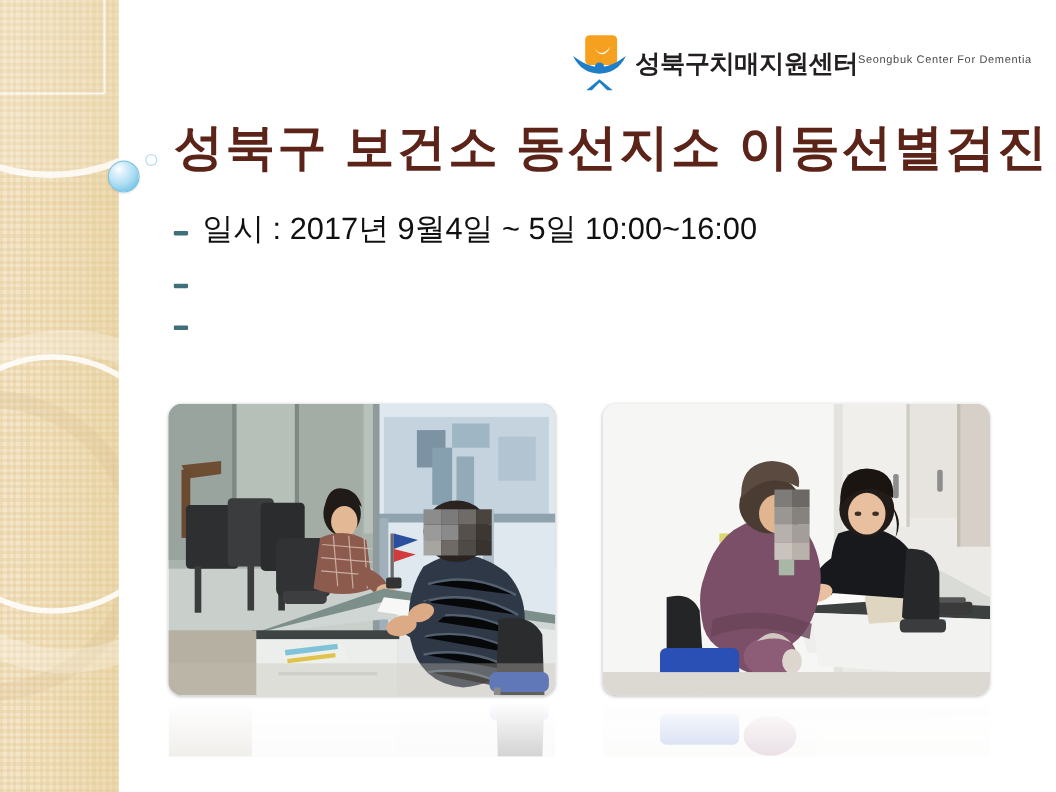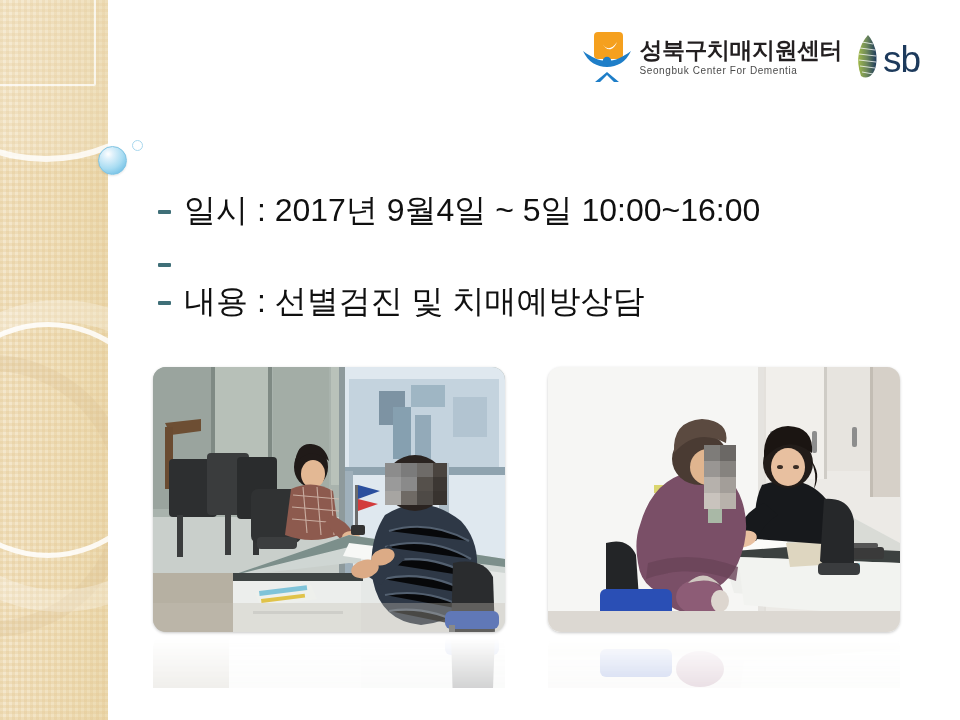--- a/index.html
+++ b/index.html
@@ -62,21 +62,21 @@
     position:absolute;left:132px;top:140px;width:9px;height:9px;border-radius:50%;
     border:1px solid #a9d8ee;background:rgba(255,255,255,.6);
   }
 
   
   .logo{
     position:absolute;right:22px;top:26px;height:62px;
     display:flex;align-items:center;gap:8px;
   }
   .logo-mark{position:relative;width:50px;height:52px;flex:none;}
-  .logo-text{display:flex;flex-direction:column;justify-content:center;line-height:1;}
+  .logo-text{display:flex;justify-content:center;line-height:1;}
   .logo-ko{
     font-size:23px;font-weight:bold;color:#231f20;letter-spacing:-0.5px;white-space:nowrap;
   }
   .logo-en{
     font-size:10px;color:#4a4a4a;letter-spacing:.6px;white-space:nowrap;margin-top:4px;
   }
   .logo-sb{position:relative;width:86px;height:50px;flex:none;margin-left:2px;}
 
   
   .title{
@@ -87,21 +87,21 @@
   }
 
   
   .bullets{position:absolute;left:158px;top:192px;width:740px;}
   .bullet{display:flex;align-items:flex-start;margin-bottom:16px;}
   .dash{
     flex:none;width:13px;height:4px;background:#3f6f78;
     margin-top:18px;margin-right:13px;border-radius:1px;
   }
   .btext{
-    font-size:32px;color:#101010;white-space:nowrap;letter-spacing:0px;line-height:1.15;
+    font-size:28px;color:#101010;white-space:nowrap;letter-spacing:0px;line-height:1.15;
   }
 
   
   .photo{
     position:absolute;top:367px;width:352px;height:265px;
     border-radius:13px;overflow:hidden;
     box-shadow:0 1px 3px rgba(0,0,0,.22);
   }
   .photo.left{left:153px;}
   .photo.right{left:548px;}
@@ -144,57 +144,34 @@
         <path d="M25 31 L25 41 L13 51 L18 51 L25 44 L32 51 L37 51 L25 41 Z" fill="#1e7ec8"></path>
         <circle cx="25" cy="30" r="4.2" fill="#1e7ec8"></circle>
       </svg>
     </div>
 
     <div class="logo-text">
       <div class="logo-ko">성북구치매지원센터</div>
       <div class="logo-en">Seongbuk Center For Dementia</div>
     </div>
 
-    <div class="logo-sb">
-      <svg width="86" height="50" viewBox="0 0 86 50">
-        <defs>
-          <linearGradient id="leafg" x1="0" y1="0" x2="1" y2="0">
-            <stop offset="0%" stop-color="#9fb84a"></stop>
-            <stop offset="45%" stop-color="#6f8a5a"></stop>
-            <stop offset="100%" stop-color="#1d3a5c"></stop>
-          </linearGradient>
-        </defs>
-        <g>
-          <path d="M16 3 C7 13, 3 27, 9 44 C15 48, 22 44, 24 33 C26 21, 22 10, 16 3 Z" fill="url(#leafg)"></path>
-          <g stroke="#ffffff" stroke-width="1" opacity=".75">
-            <line x1="10" y1="10" x2="21" y2="12"></line>
-            <line x1="8" y1="16" x2="23" y2="18"></line>
-            <line x1="7" y1="22" x2="24" y2="24"></line>
-            <line x1="7" y1="28" x2="24" y2="30"></line>
-            <line x1="8" y1="34" x2="23" y2="36"></line>
-            <line x1="10" y1="40" x2="21" y2="42"></line>
-          </g>
-        </g>
-        <text x="31" y="40" font-family="'Liberation Sans',sans-serif" font-size="37" fill="#1d3a5c" letter-spacing="-1">sb</text>
-      </svg>
-    </div>
-  </div>
-
+  </div>
+
+  <div class="title">성북구 보건소 동선지소 이동선별검진</div>
 
   <div class="bullets">
     <div class="bullet">
       <span class="dash"></span>
       <span class="btext">일시 : 2017년 9월4일 ~ 5일 10:00~16:00</span>
     </div>
     <div class="bullet">
       <span class="dash"></span>
     </div>
     <div class="bullet">
       <span class="dash"></span>
-      <span class="btext">내용 : 선별검진 및 치매예방상담</span>
     </div>
   </div>
 
   <div class="photo left">
     <div class="photo-inner">
       <svg width="352" height="265" viewBox="0 0 352 265" preserveAspectRatio="none">
 
         <rect x="0" y="0" width="352" height="265" fill="#c9cfcb"></rect>
         <rect x="0" y="0" width="352" height="150" fill="#a9b3ad"></rect>
 

